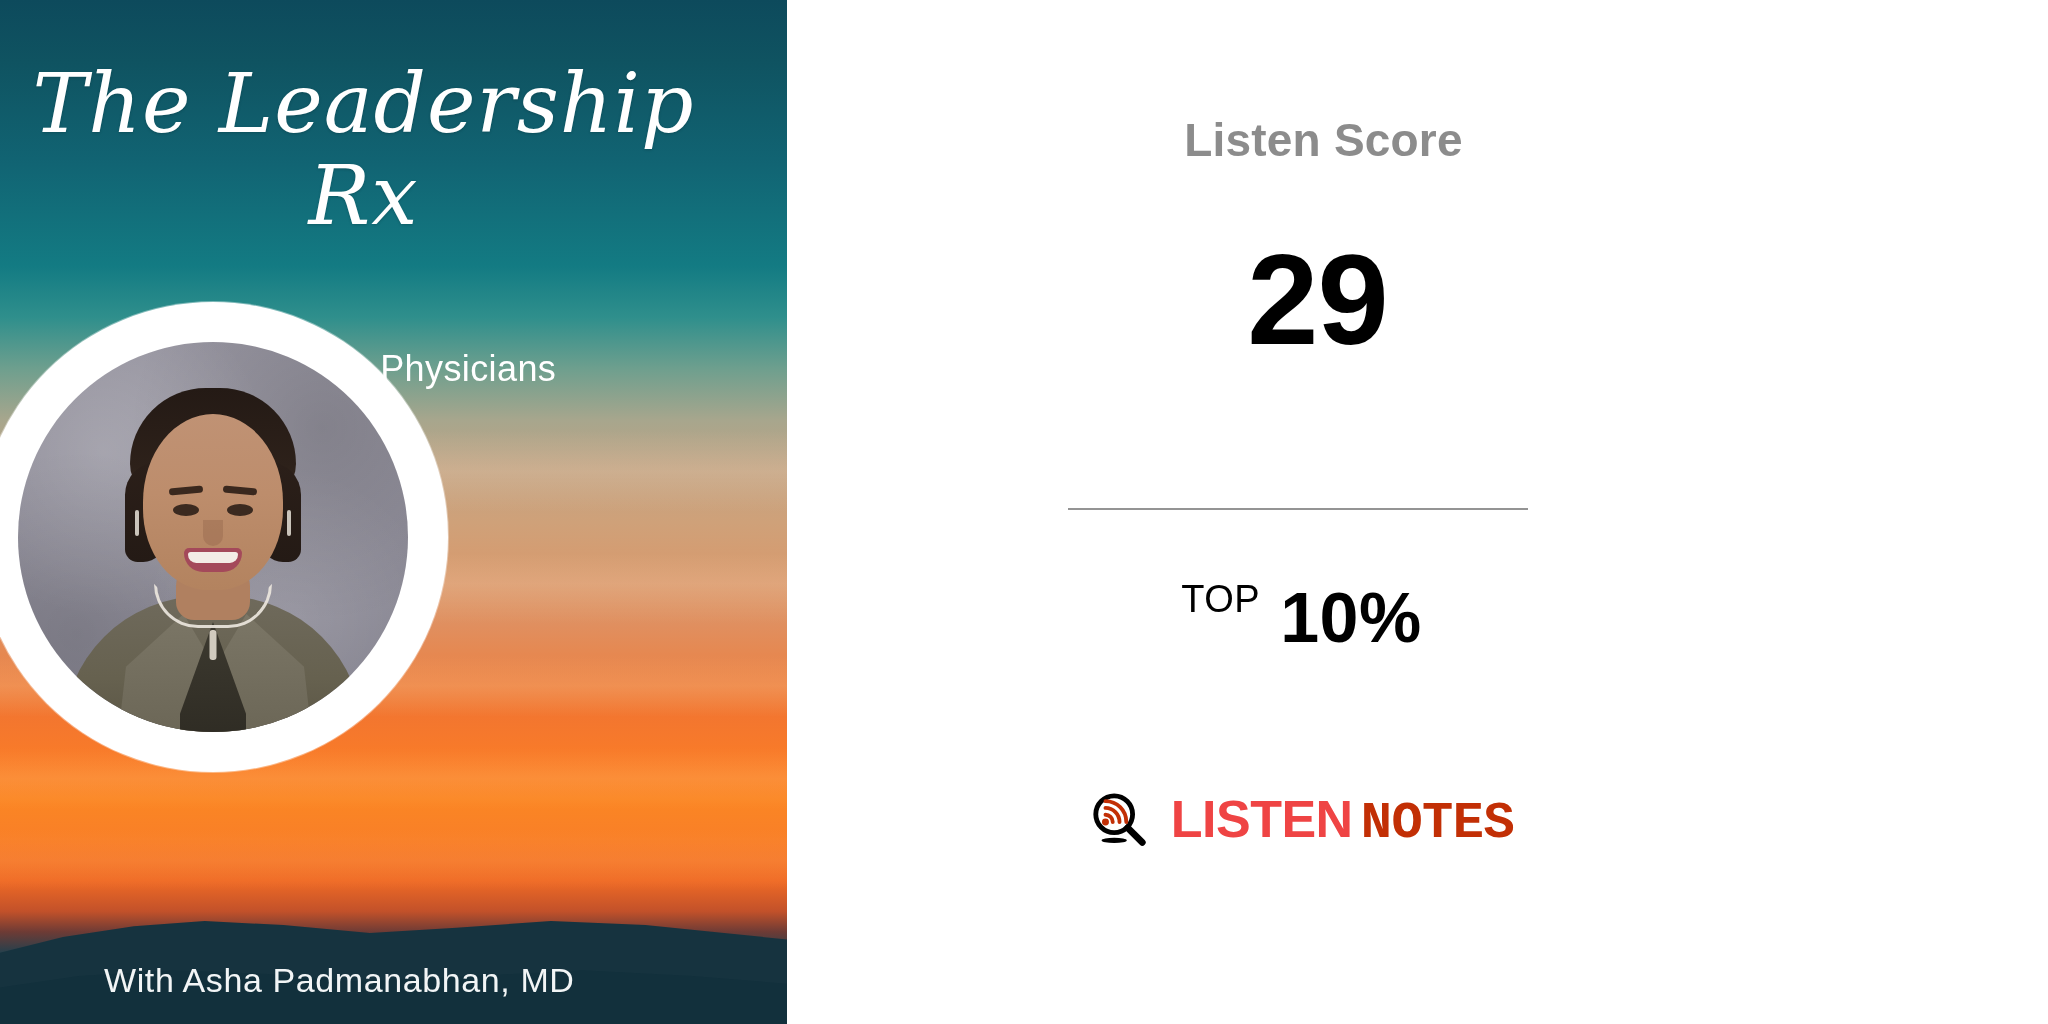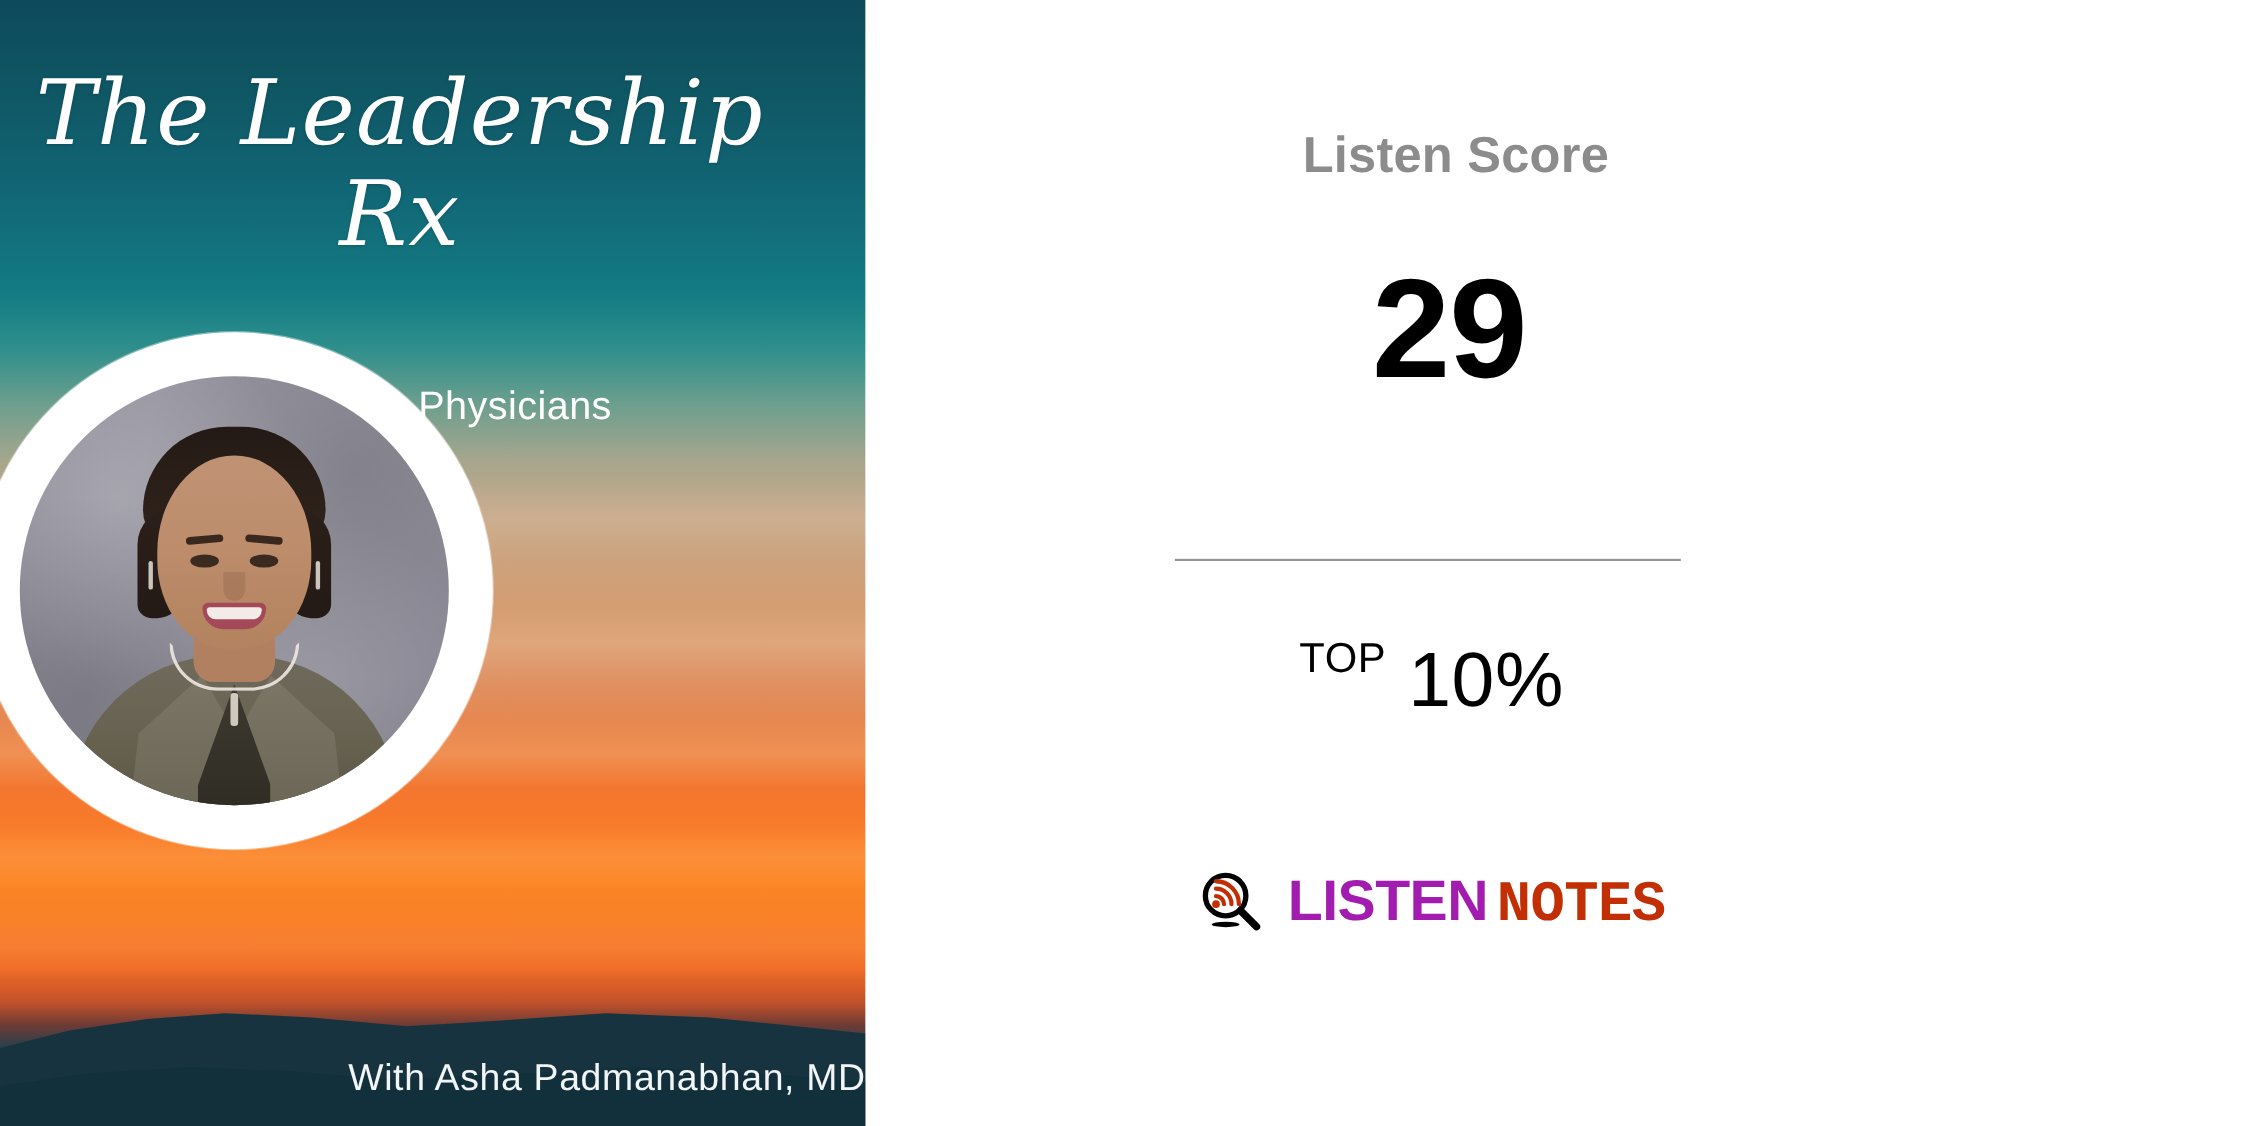--- a/index.html
+++ b/index.html
@@ -122,27 +122,27 @@
     font-weight: 400;
     letter-spacing: 0.4px;
     padding-right: 52px;
   }
 
   .cover-caption {
     position: absolute;
     left: 0;
     right: 0;
     bottom: 24px;
-    text-align: right;
+    text-align: left;
     color: #f2f5f6;
     font-family: "Liberation Sans", sans-serif;
     font-size: 34px;
     font-weight: 300;
     letter-spacing: 0.6px;
-    padding-left: 68px;
+    padding-left: 104px;
   }
 
   
   .portrait-wrap {
     position: absolute;
     left: -22px;
     top: 302px;
     width: 470px;
     height: 470px;
     border-radius: 50%;
@@ -390,21 +390,21 @@
     font-family: "Liberation Sans", sans-serif;
   }
   .rank-label {
     font-size: 38px;
     font-weight: 400;
     letter-spacing: 0.5px;
     margin-right: 20px;
   }
   .rank-value {
     font-size: 70px;
-    font-weight: 400;
+    font-weight: 700;
     letter-spacing: 0.5px;
   }
 
   
   .brand {
     position: absolute;
     left: 0;
     right: 0;
     top: 790px;
     display: flex;
@@ -418,21 +418,21 @@
     flex: 0 0 62px;
   }
   .brand-text {
     font-family: "Liberation Sans", sans-serif;
     font-size: 52px;
     font-weight: 700;
     letter-spacing: -0.5px;
     line-height: 1;
     white-space: nowrap;
   }
-  .brand-listen { color: #a21caf; }
+  .brand-listen { color: #ef4444; }
   .brand-notes  { color: #c22f05; margin-left: 8px; font-family: Liberation Mono, monospace; }
 </style>
 </head>
 <body>
 
 <div class="page">
 
   <div class="cover">
 
     <div class="cover-sky"></div>

